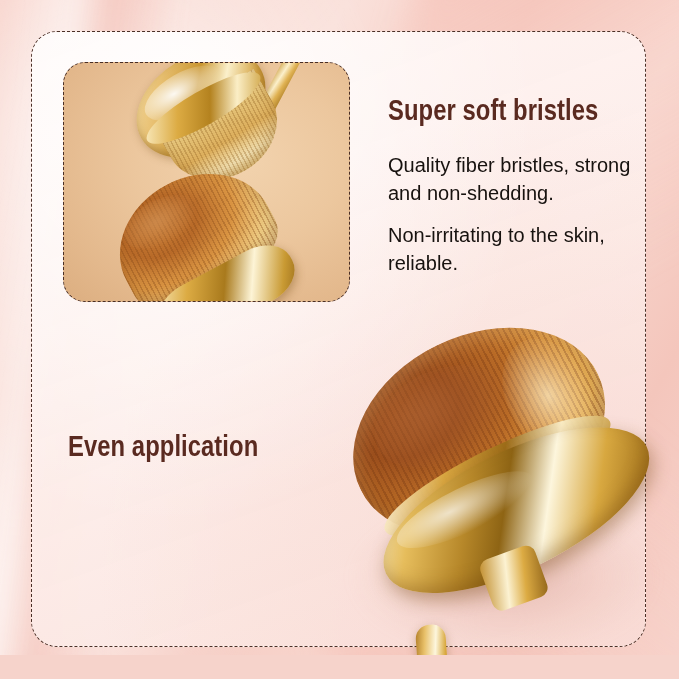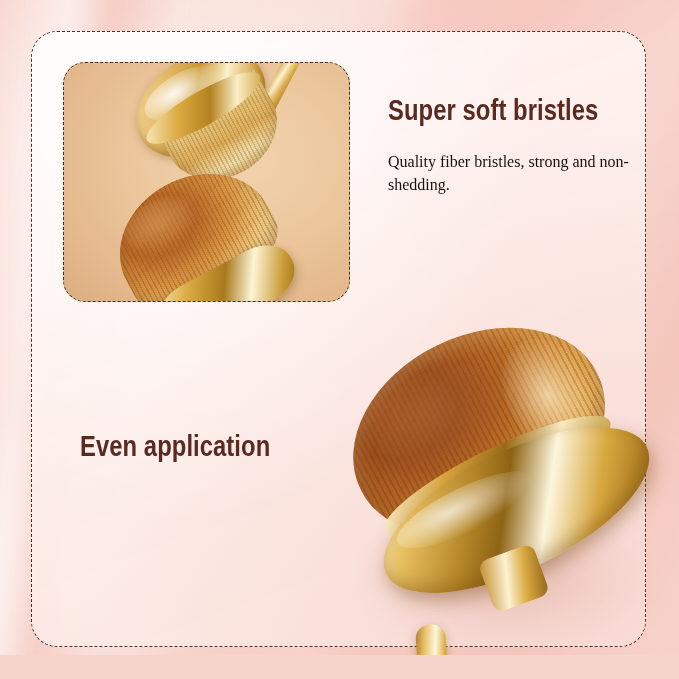--- a/index.html
+++ b/index.html
@@ -83,27 +83,27 @@
   .ih-top{position:absolute;left:206px;top:-42px;width:16px;height:132px;transform:rotate(28deg);
     background:linear-gradient(95deg,#c6932f 0%,#fcf0cb 38%,#e0b253 62%,#9c6d18 100%);border-radius:8px;}
   .ih-bot{position:absolute;left:98px;top:198px;width:15px;height:110px;transform:rotate(26deg);
     background:linear-gradient(95deg,#c6932f 0%,#fcf0cb 38%,#e0b253 62%,#9c6d18 100%);border-radius:8px;}
 
   
   .head{
     color:#5a2a20;font-weight:700;letter-spacing:.1px;
     font-family:"Liberation Sans Narrow","Liberation Sans","DejaVu Sans Condensed",sans-serif;
     transform:scaleX(.82);transform-origin:left center;white-space:nowrap;}
-  .body-txt{color:#17120f;font-size:16px;line-height:1.42;font-weight:400;font-family:Liberation Serif, serif;}
+  .body-txt{color:#17120f;font-size:20px;line-height:1.42;font-weight:400;}
   .body-txt p{margin:0;}
   .body-txt p + p{margin-top:13px;}
 
   .block-top{position:absolute;left:388px;top:94px;width:252px;}
   .block-top .head{font-size:29px;margin:0 0 24px 0;}
-  .block-bot{position:absolute;left:80px;top:430px;width:262px;}
+  .block-bot{position:absolute;left:68px;top:430px;width:262px;}
   .block-bot .head{font-size:29px;margin:0 0 22px 0;}
 
   
   .hero{position:absolute;left:330px;top:296px;width:360px;height:400px;}
   .hero-shadow{position:absolute;left:24px;top:206px;width:300px;height:150px;border-radius:50%;
     background:radial-gradient(ellipse at 50% 50%,rgba(196,128,112,.34) 0%,rgba(222,166,152,.16) 46%,rgba(255,255,255,0) 74%);
     filter:blur(8px);}
   .hero-rot{position:absolute;inset:0;transform:rotate(-26deg);transform-origin:46% 38%;}
   .hero-head{position:absolute;left:26px;top:34px;width:264px;height:192px;border-radius:50%;
     background:
@@ -169,20 +169,21 @@
       <div class="hero-ferrule"></div>
       <div class="hero-neck"></div>
       <div class="hero-handle"></div>
     </div>
   </div>
 
   <div class="block-top">
     <div class="head">Super soft bristles</div>
     <div class="body-txt">
       <p>Quality fiber bristles, strong and non-shedding.</p>
+      <p>Non-irritating to the skin, reliable.</p>
     </div>
   </div>
 
   <div class="block-bot">
     <div class="head">Even application</div>
   </div>
 
 </div>
 
 </body></html>

